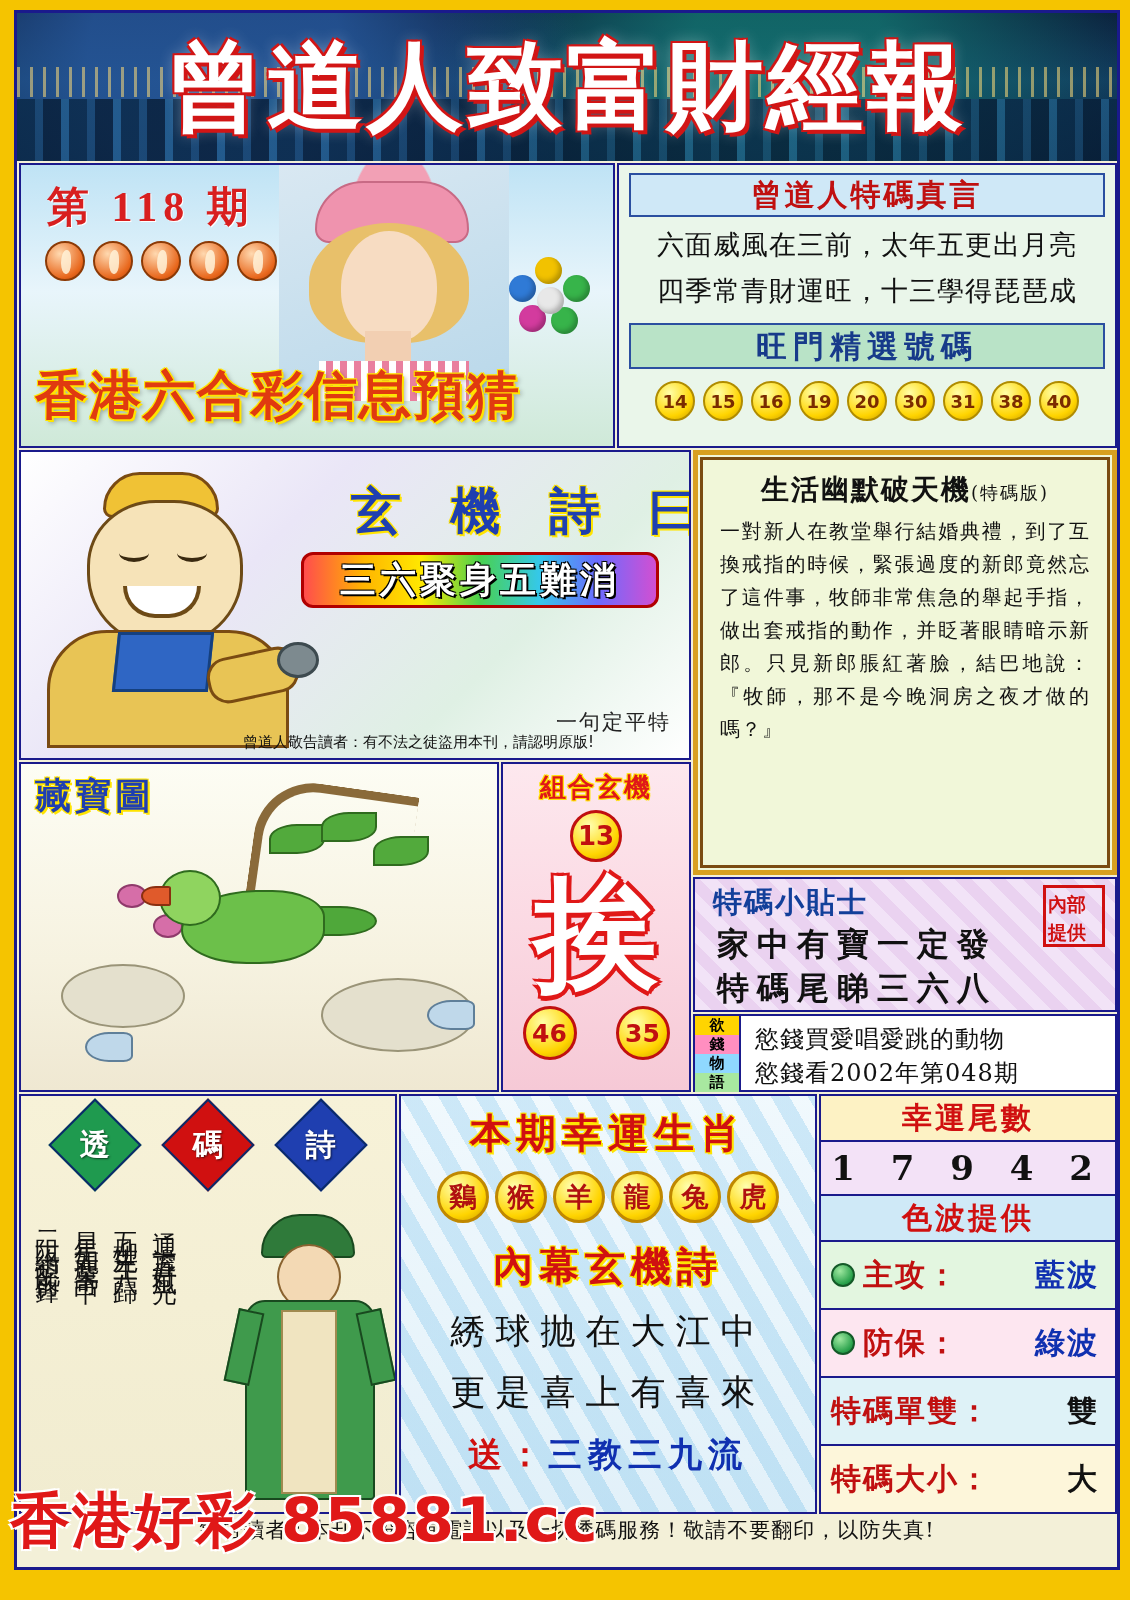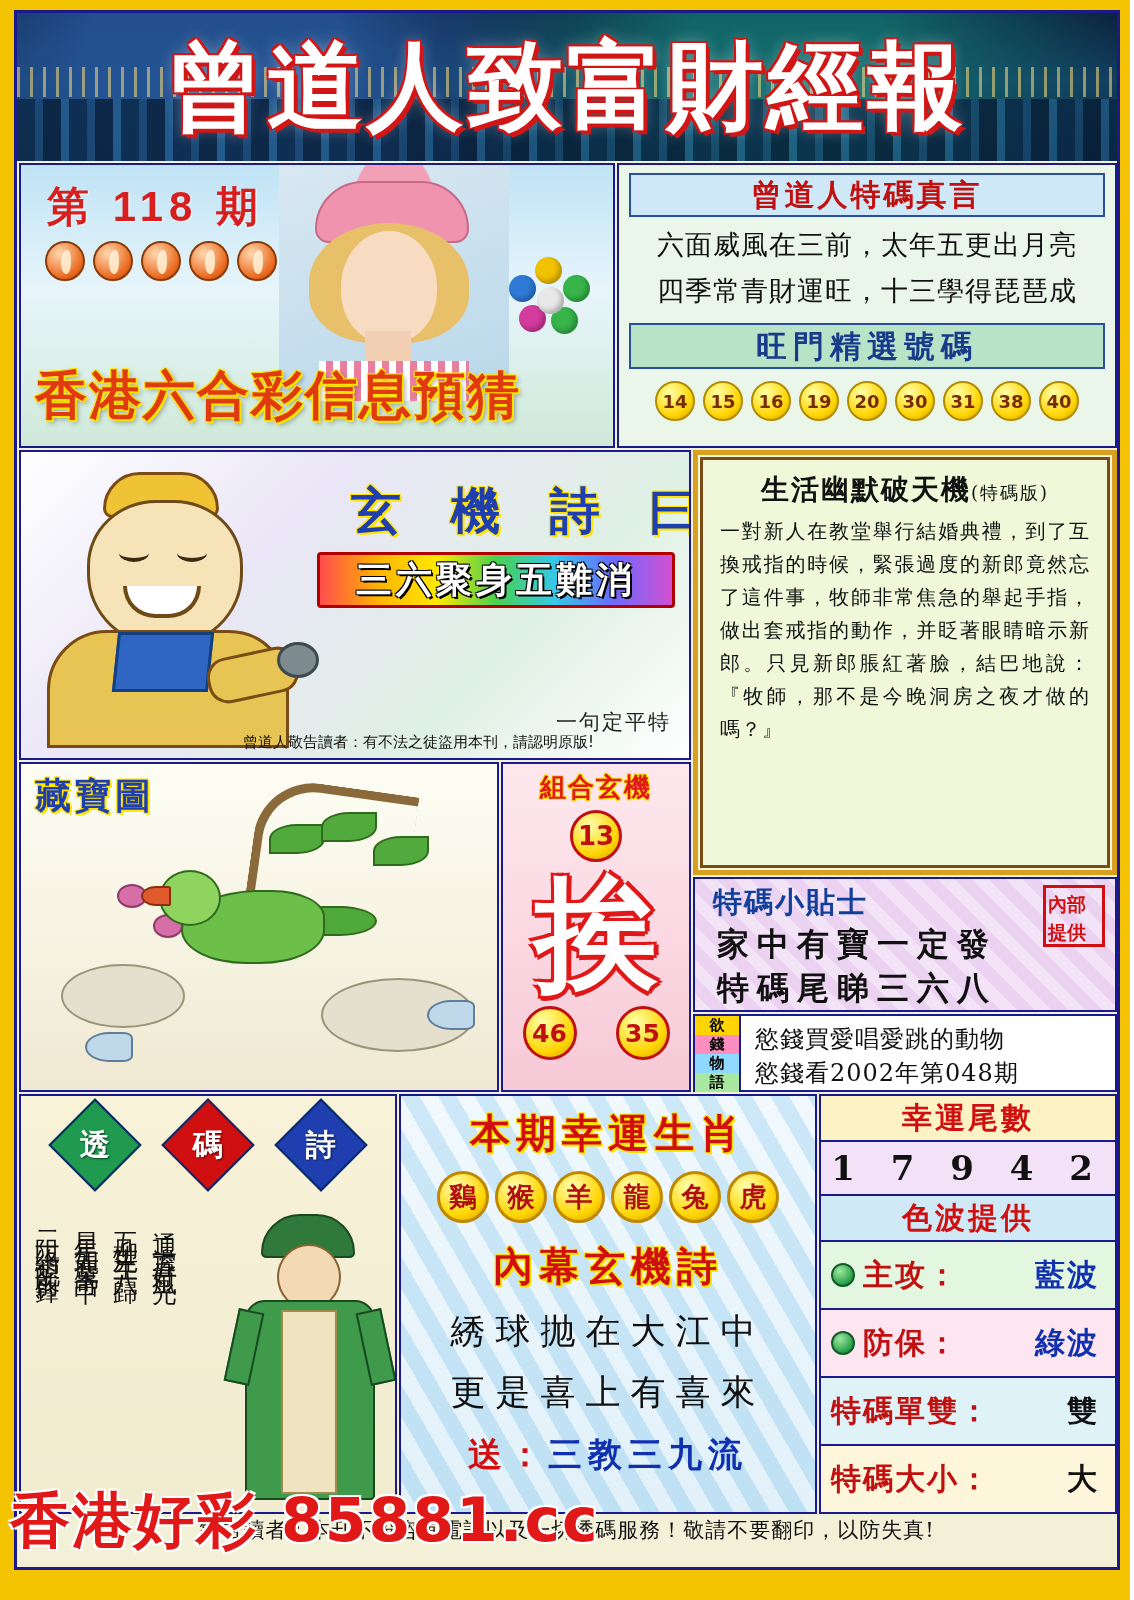--- a/index.html
+++ b/index.html
@@ -76,21 +76,21 @@
     position: absolute;
     left: 2px; top: 150px;
     width: 596px; height: 285px;
     background: linear-gradient(180deg,#bfe3f5 0%, #e8f5fb 45%, #cfe9d8 100%);
     border: 2px solid #1a1a8c;
     box-sizing: border-box;
     overflow: hidden;
   }
   .issue-no {
     position: absolute; left: 26px; top: 14px;
-    font-family: Liberation Sans, sans-serif;
+    font-family: Liberation Serif, serif;
     font-size: 42px; font-weight: bold; color: #d81f1f;
     letter-spacing: 6px;
     text-shadow: 1px 1px 0 #fff;
     text-align: center;
   }
   .coin-row {
     position: absolute; left: 24px; top: 76px;
     display: flex; gap: 8px;
   }
   .coin {
@@ -215,25 +215,25 @@
   }
   .poem-title {
     position: absolute; left: 330px; top: 26px;
     font-family: "DejaVu Serif", "Liberation Serif", serif;
     font-weight: bold; font-size: 50px; letter-spacing: 16px;
     color: #1f3fb0;
     text-shadow: 2px 2px 0 #ffe400, -1px -1px 0 #ffe400, 1px -1px 0 #ffe400, -1px 1px 0 #ffe400;
     white-space: nowrap;
   }
   .poem-line {
-    position: absolute; left: 296px; top: 100px;
+    position: absolute; left: 280px; top: 100px;
     width: 352px; height: 50px;
     background: linear-gradient(90deg,#ff4d4d,#ffb400,#ffe800,#49d14f,#35c8e8,#6b6bff,#d24fd2);
     border: 3px solid #b00000;
-    border-radius: 4px;
+    border-radius: 12px;
     display: flex; align-items: center; justify-content: center;
     font-family: "DejaVu Serif", "Liberation Serif", serif;
     font-weight: bold; font-size: 36px; letter-spacing: 4px;
     color: #ffffff;
     text-shadow: 2px 2px 0 #000, -1px -1px 0 #000, 1px -1px 0 #000, -1px 1px 0 #000;
     white-space: nowrap;
   }
   .poem-small {
     position: absolute; right: 18px; top: 256px;
     font-family: "DejaVu Serif", "Liberation Serif", serif;

